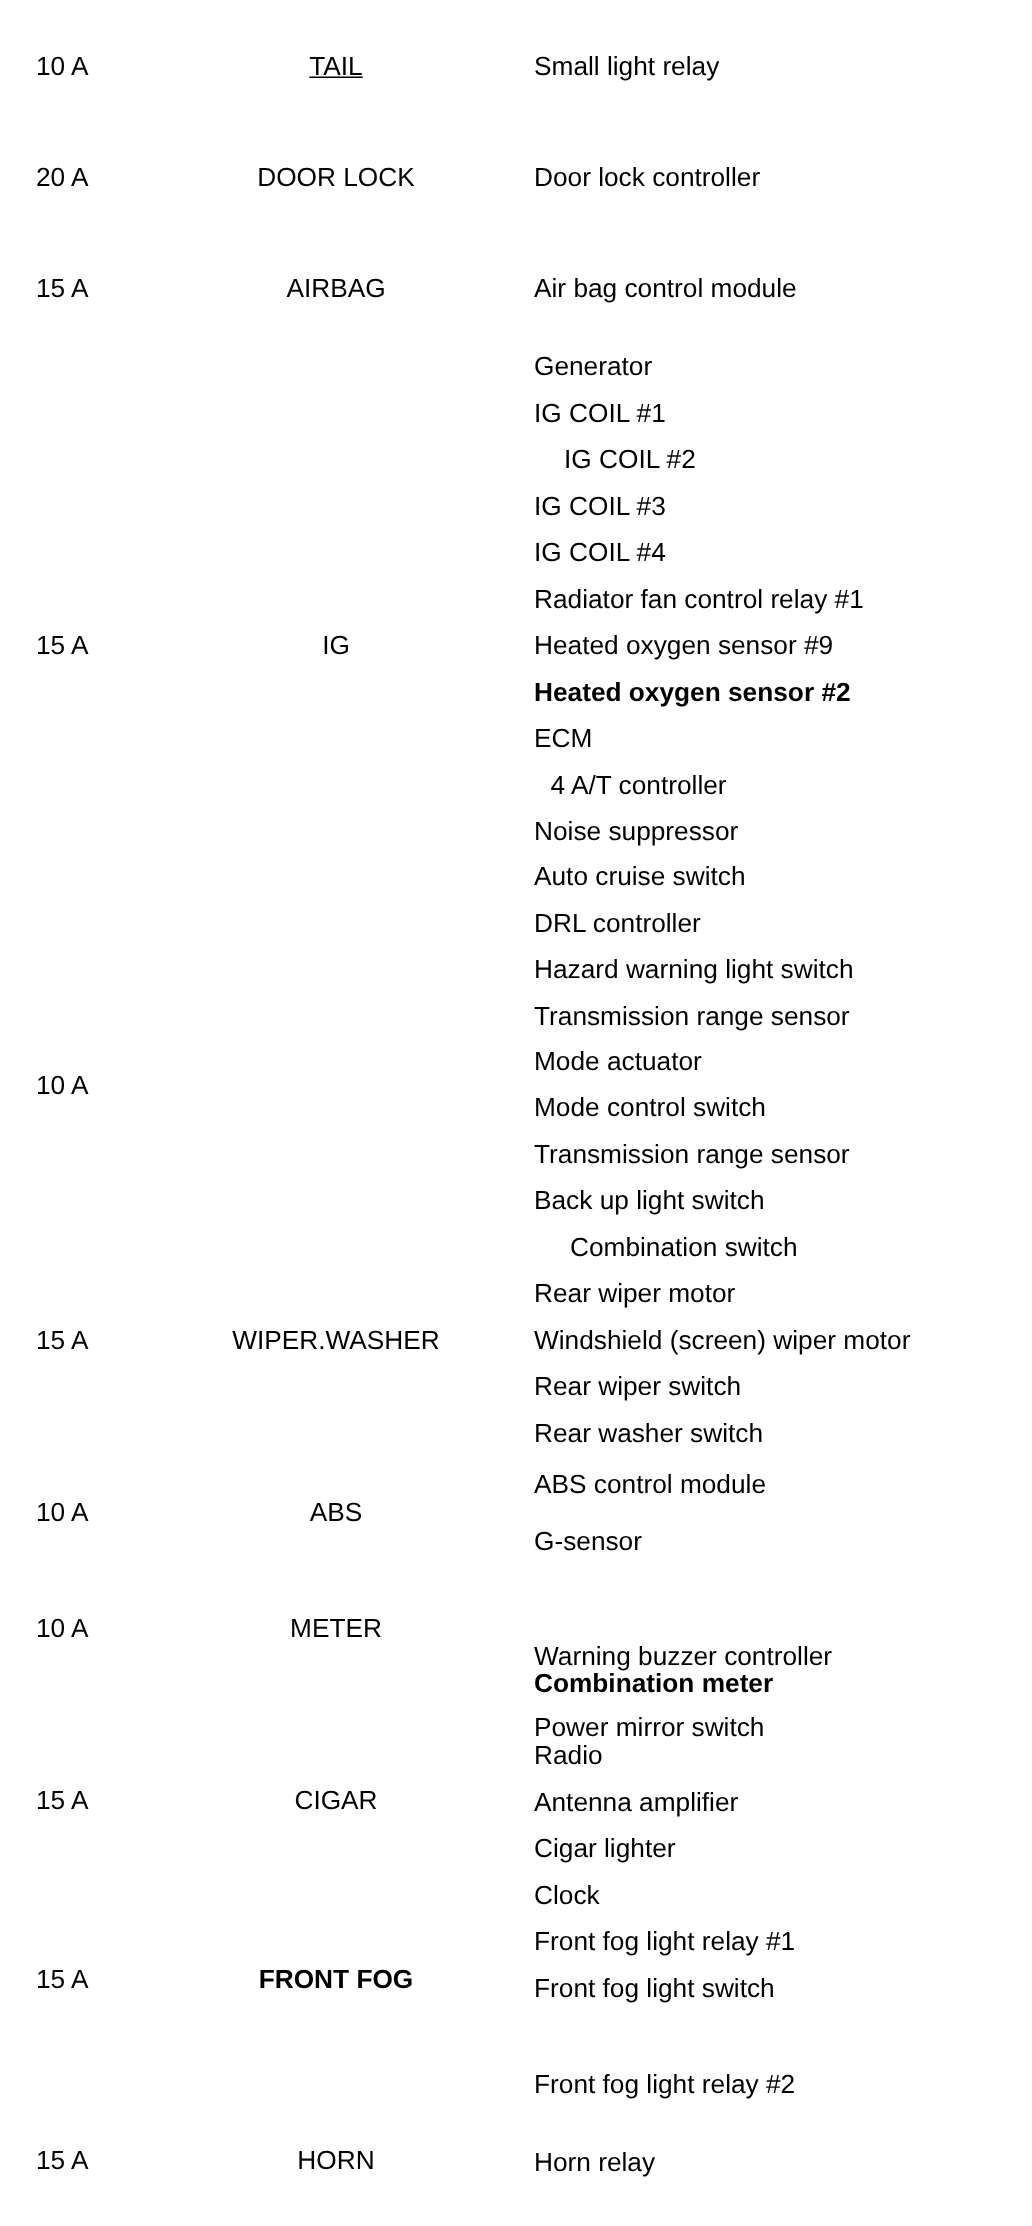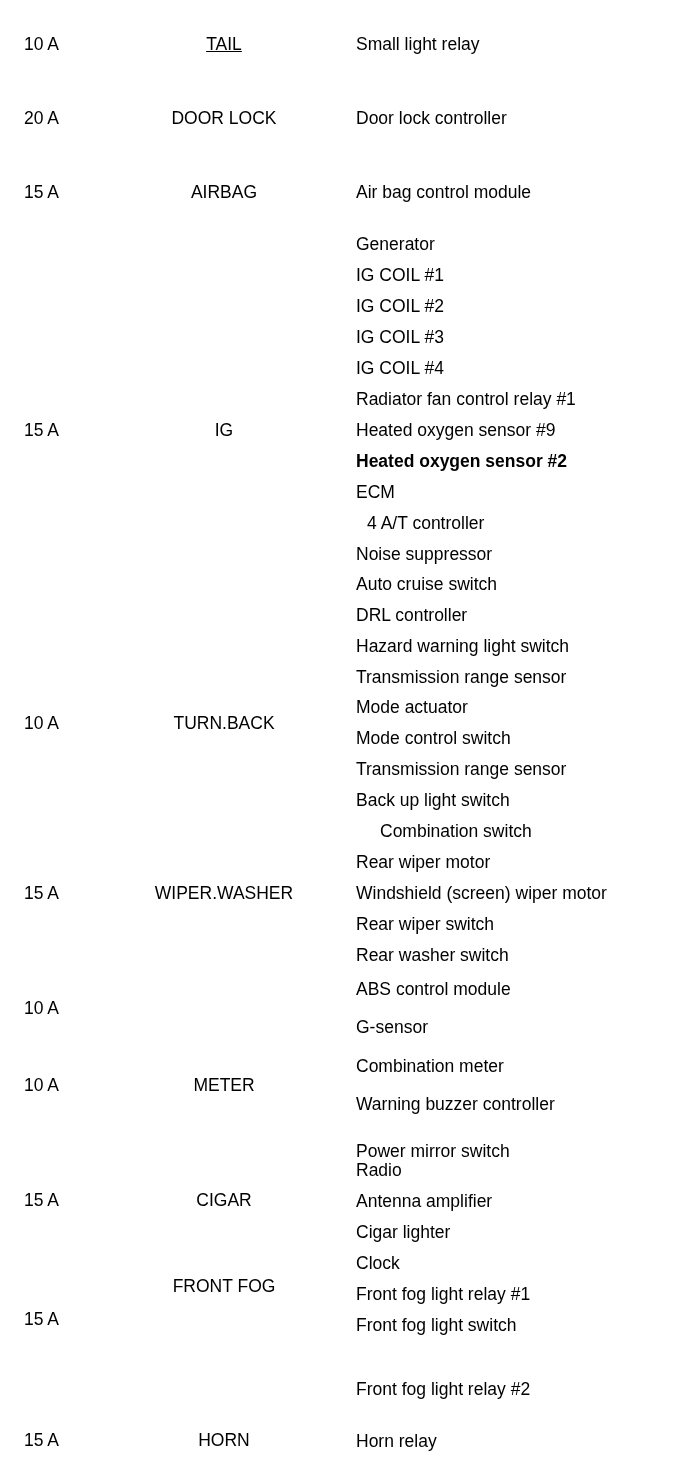--- a/index.html
+++ b/index.html
@@ -57,32 +57,32 @@
     <div class="cell col-amp" style="top: 885px;">15 A</div>
     <div class="cell col-amp" style="top: 1000px;">10 A</div>
     <div class="cell col-amp" style="top: 1077px;">10 A</div>
     <div class="cell col-amp" style="top: 1192px;">15 A</div>
     <div class="cell col-amp" style="top: 1311px;">15 A</div>
     <div class="cell col-amp" style="top: 1432px;">15 A</div>
     <div class="cell col-name" style="top: 36px; text-decoration: underline;">TAIL</div>
     <div class="cell col-name" style="top: 110px;">DOOR LOCK</div>
     <div class="cell col-name" style="top: 184px;">AIRBAG</div>
     <div class="cell col-name" style="top: 422px;">IG</div>
-    <div class="cell col-name" style="top: 715px;">TURN.BACK</div>
     <div class="cell col-name" style="top: 885px;">WIPER.WASHER</div>
+    <div class="cell col-name" style="top: 1000px;">ABS</div>
     <div class="cell col-name" style="top: 1077px;">METER</div>
     <div class="cell col-name" style="top: 1192px;">CIGAR</div>
-    <div class="cell col-name" style="top: 1278px;">FRONT FOG</div>
+    <div class="cell col-name" style="top: 1311px; font-weight: bold;">FRONT FOG</div>
     <div class="cell col-name" style="top: 1432px;">HORN</div>
     <div class="cell col-desc" style="top: 36px;">Small light relay</div>
     <div class="cell col-desc" style="top: 110px;">Door lock controller</div>
     <div class="cell col-desc" style="top: 184px;">Air bag control module</div>
     <div class="cell col-desc" style="top: 236px;">Generator</div>
     <div class="cell col-desc" style="top: 267px;">IG COIL #1</div>
-    <div class="cell col-desc" style="top: 298px;">IG COIL #2</div>
+    <div class="cell col-desc" style="top: 298px; margin-left: 20px;">IG COIL #2</div>
     <div class="cell col-desc" style="top: 329px;">IG COIL #3</div>
     <div class="cell col-desc" style="top: 360px;">IG COIL #4</div>
     <div class="cell col-desc" style="top: 391px;">Radiator fan control relay #1</div>
     <div class="cell col-desc" style="top: 422px;">Heated oxygen sensor #9</div>
     <div class="cell col-desc" style="top: 453px; font-weight: bold;">Heated oxygen sensor #2</div>
     <div class="cell col-desc" style="top: 484px;">ECM</div>
     <div class="cell col-desc" style="top: 515px; margin-left: 11px;">4 A/T controller</div>
     <div class="cell col-desc" style="top: 546px;">Noise suppressor</div>
     <div class="cell col-desc" style="top: 576px;">Auto cruise switch</div>
     <div class="cell col-desc" style="top: 607px;">DRL controller</div>
@@ -92,21 +92,21 @@
     <div class="cell col-desc" style="top: 730px;">Mode control switch</div>
     <div class="cell col-desc" style="top: 761px;">Transmission range sensor</div>
     <div class="cell col-desc" style="top: 792px;">Back up light switch</div>
     <div class="cell col-desc" style="top: 823px; margin-left: 24px;">Combination switch</div>
     <div class="cell col-desc" style="top: 854px;">Rear wiper motor</div>
     <div class="cell col-desc" style="top: 885px;">Windshield (screen) wiper motor</div>
     <div class="cell col-desc" style="top: 916px;">Rear wiper switch</div>
     <div class="cell col-desc" style="top: 947px;">Rear washer switch</div>
     <div class="cell col-desc" style="top: 981px;">ABS control module</div>
     <div class="cell col-desc" style="top: 1019px;">G-sensor</div>
-    <div class="cell col-desc" style="top: 1058px;">Combination meter</div>
+    <div class="cell col-desc" style="top: 1114px; font-weight: bold;">Combination meter</div>
     <div class="cell col-desc" style="top: 1096px;">Warning buzzer controller</div>
     <div class="cell col-desc" style="top: 1143px;">Power mirror switch</div>
     <div class="cell col-desc" style="top: 1162px;">Radio</div>
     <div class="cell col-desc" style="top: 1193px;">Antenna amplifier</div>
     <div class="cell col-desc" style="top: 1224px;">Cigar lighter</div>
     <div class="cell col-desc" style="top: 1255px;">Clock</div>
     <div class="cell col-desc" style="top: 1286px;">Front fog light relay #1</div>
     <div class="cell col-desc" style="top: 1317px;">Front fog light switch</div>
     <div class="cell col-desc" style="top: 1381px;">Front fog light relay #2</div>
     <div class="cell col-desc" style="top: 1433px;">Horn relay</div>

